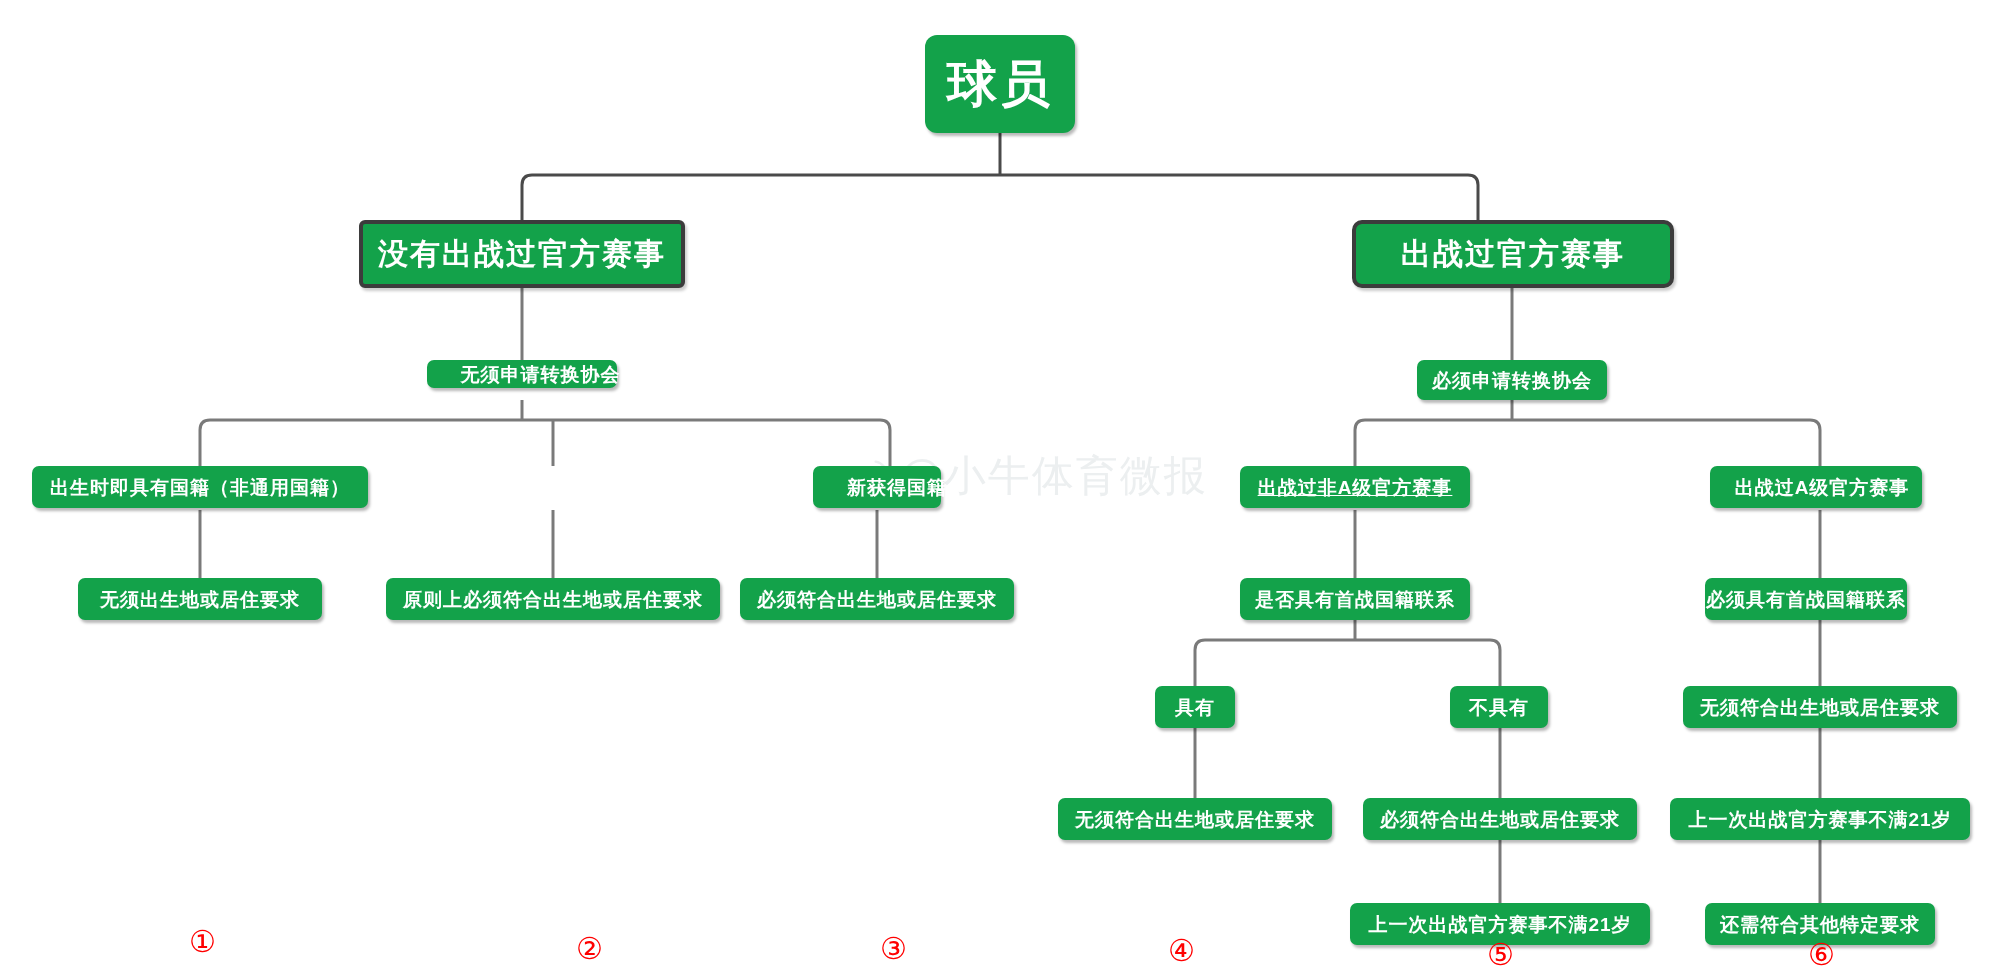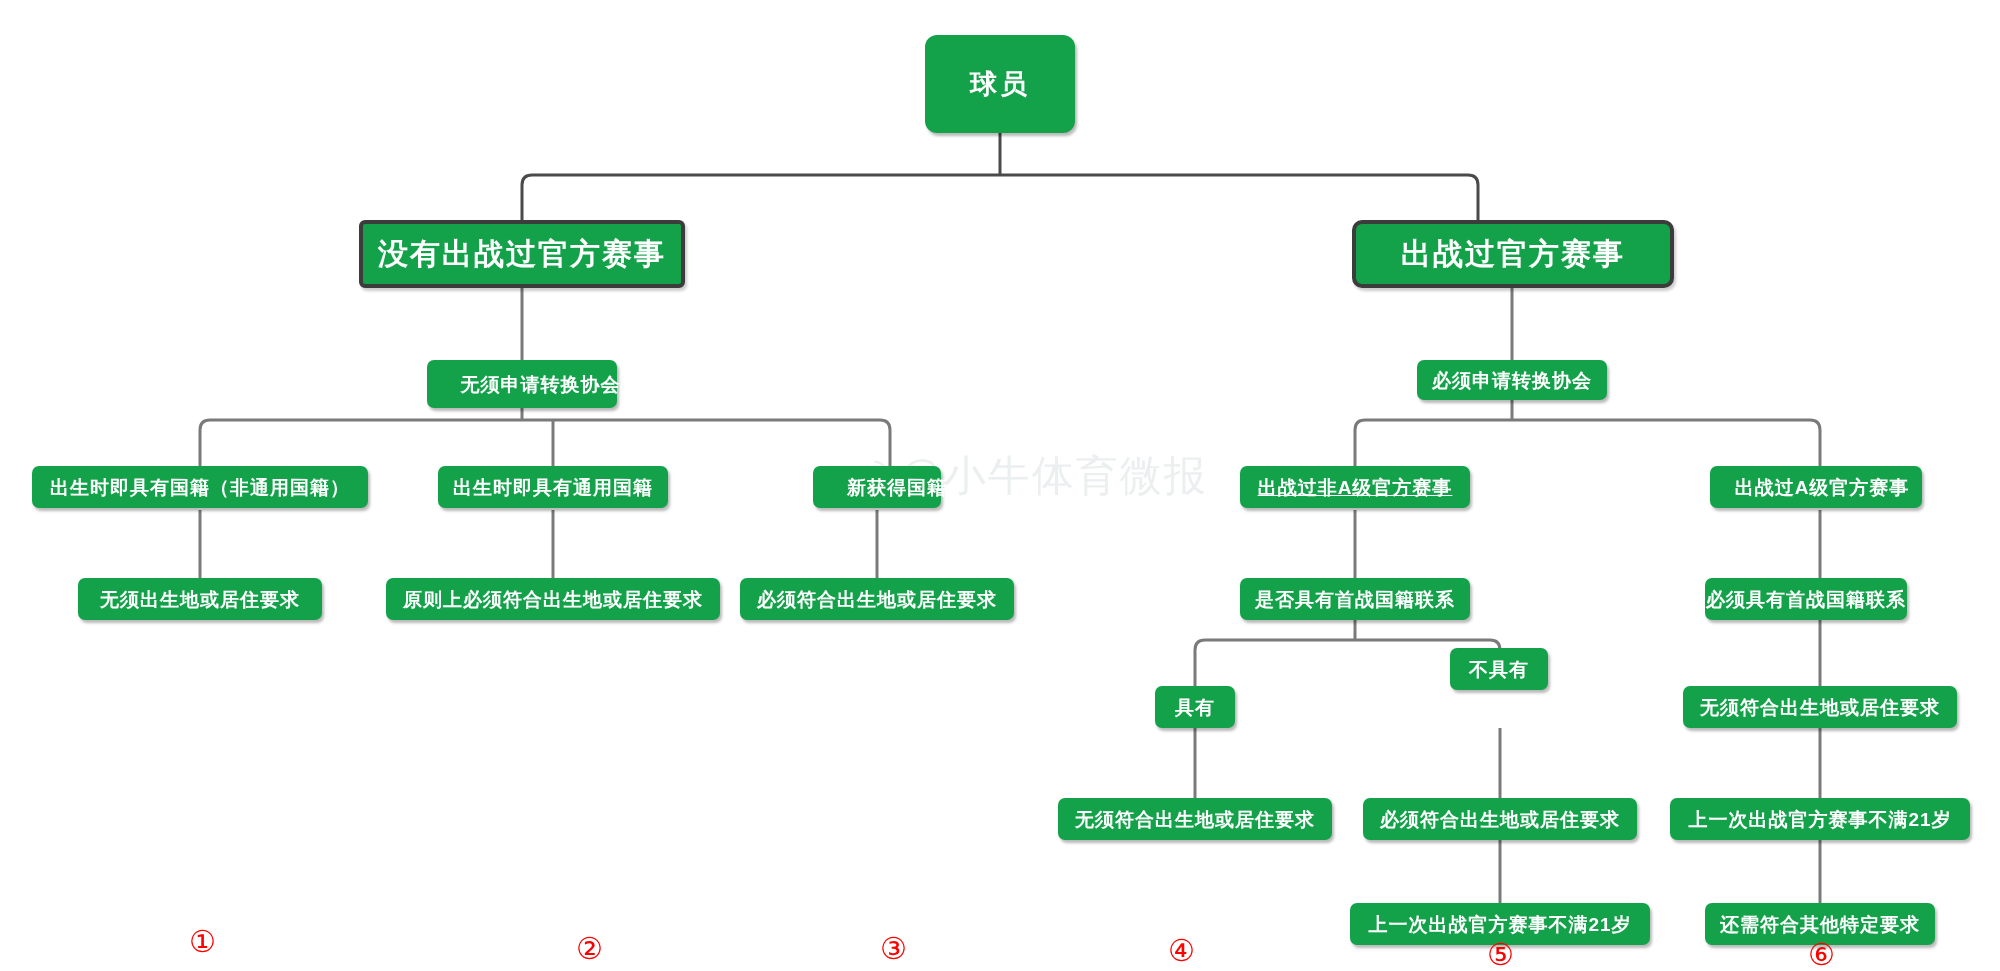--- a/index.html
+++ b/index.html
@@ -55,21 +55,21 @@
     justify-content: center;
     text-align: center;
     white-space: nowrap;
     border-radius: 8px;
     box-shadow: 2px 3px 3px rgba(0,0,0,0.28);
     line-height: 1;
     letter-spacing: 1px;
   }
   .node.root {
     border-radius: 12px;
-    font-size: 27px;
+    font-size: 50px;
     letter-spacing: 3px;
   }
   .node.level2 {
     font-size: 30px;
     border: 4px solid #3c3c3c;
     border-radius: 6px;
     letter-spacing: 2px;
     box-shadow: 2px 3px 3px rgba(0,0,0,0.2);
   }
   .node.level2.rounded {
@@ -150,37 +150,36 @@
     </svg>
     <span>@小牛体育微报</span>
   </div>
 
   <div class="node root" style="left:925px; top:35px; width:150px; height:98px;">球员</div>
 
   <div class="node level2" style="left:359px; top:220px; width:326px; height:68px;">没有出战过官方赛事</div>
 
   <div class="node level2 rounded" style="left:1352px; top:220px; width:322px; height:68px;">出战过官方赛事</div>
 
-  <div class="node small" style="left:427px; top:360px; width:190px; height:48px;padding-left:37px;">无须申请转换协会</div>
+  <div class="node small" style="left:427px; top:360px; width:190px; height:28px;padding-left:37px;">无须申请转换协会</div>
 
   <div class="node small" style="left:1417px; top:360px; width:190px; height:40px;">必须申请转换协会</div>
 
   <div class="node small" style="left:32px; top:466px; width:336px; height:42px;">出生时即具有国籍（非通用国籍）</div>
   <div class="node small" style="left:78px; top:578px; width:244px; height:42px;">无须出生地或居住要求</div>
 
-  <div class="node small" style="left:438px; top:466px; width:230px; height:42px;">出生时即具有通用国籍</div>
   <div class="node small" style="left:386px; top:578px; width:334px; height:42px;">原则上必须符合出生地或居住要求</div>
 
   <div class="node small" style="left:813px; top:466px; width:128px; height:42px;padding-left:40px;">新获得国籍</div>
   <div class="node small" style="left:740px; top:578px; width:274px; height:42px;">必须符合出生地或居住要求</div>
 
   <div class="node small" style="left:1240px; top:466px; width:230px; height:42px;text-decoration:underline;">出战过非A级官方赛事</div>
   <div class="node small" style="left:1240px; top:578px; width:230px; height:42px;">是否具有首战国籍联系</div>
   <div class="node tiny" style="left:1155px; top:686px; width:80px; height:42px;">具有</div>
-  <div class="node tiny" style="left:1450px; top:648px; width:98px; height:42px;">不具有</div>
+  <div class="node tiny" style="left:1450px; top:686px; width:98px; height:42px;">不具有</div>
   <div class="node small" style="left:1058px; top:798px; width:274px; height:42px;">无须符合出生地或居住要求</div>
   <div class="node small" style="left:1363px; top:798px; width:274px; height:42px;">必须符合出生地或居住要求</div>
   <div class="node small" style="left:1350px; top:903px; width:300px; height:42px;">上一次出战官方赛事不满21岁</div>
 
   <div class="node small" style="left:1710px; top:466px; width:212px; height:42px;padding-left:12px;">出战过A级官方赛事</div>
   <div class="node small" style="left:1705px; top:578px; width:202px; height:42px;">必须具有首战国籍联系</div>
   <div class="node small" style="left:1683px; top:686px; width:274px; height:42px;">无须符合出生地或居住要求</div>
   <div class="node small" style="left:1670px; top:798px; width:300px; height:42px;">上一次出战官方赛事不满21岁</div>
   <div class="node small" style="left:1705px; top:903px; width:230px; height:42px;">还需符合其他特定要求</div>
 

